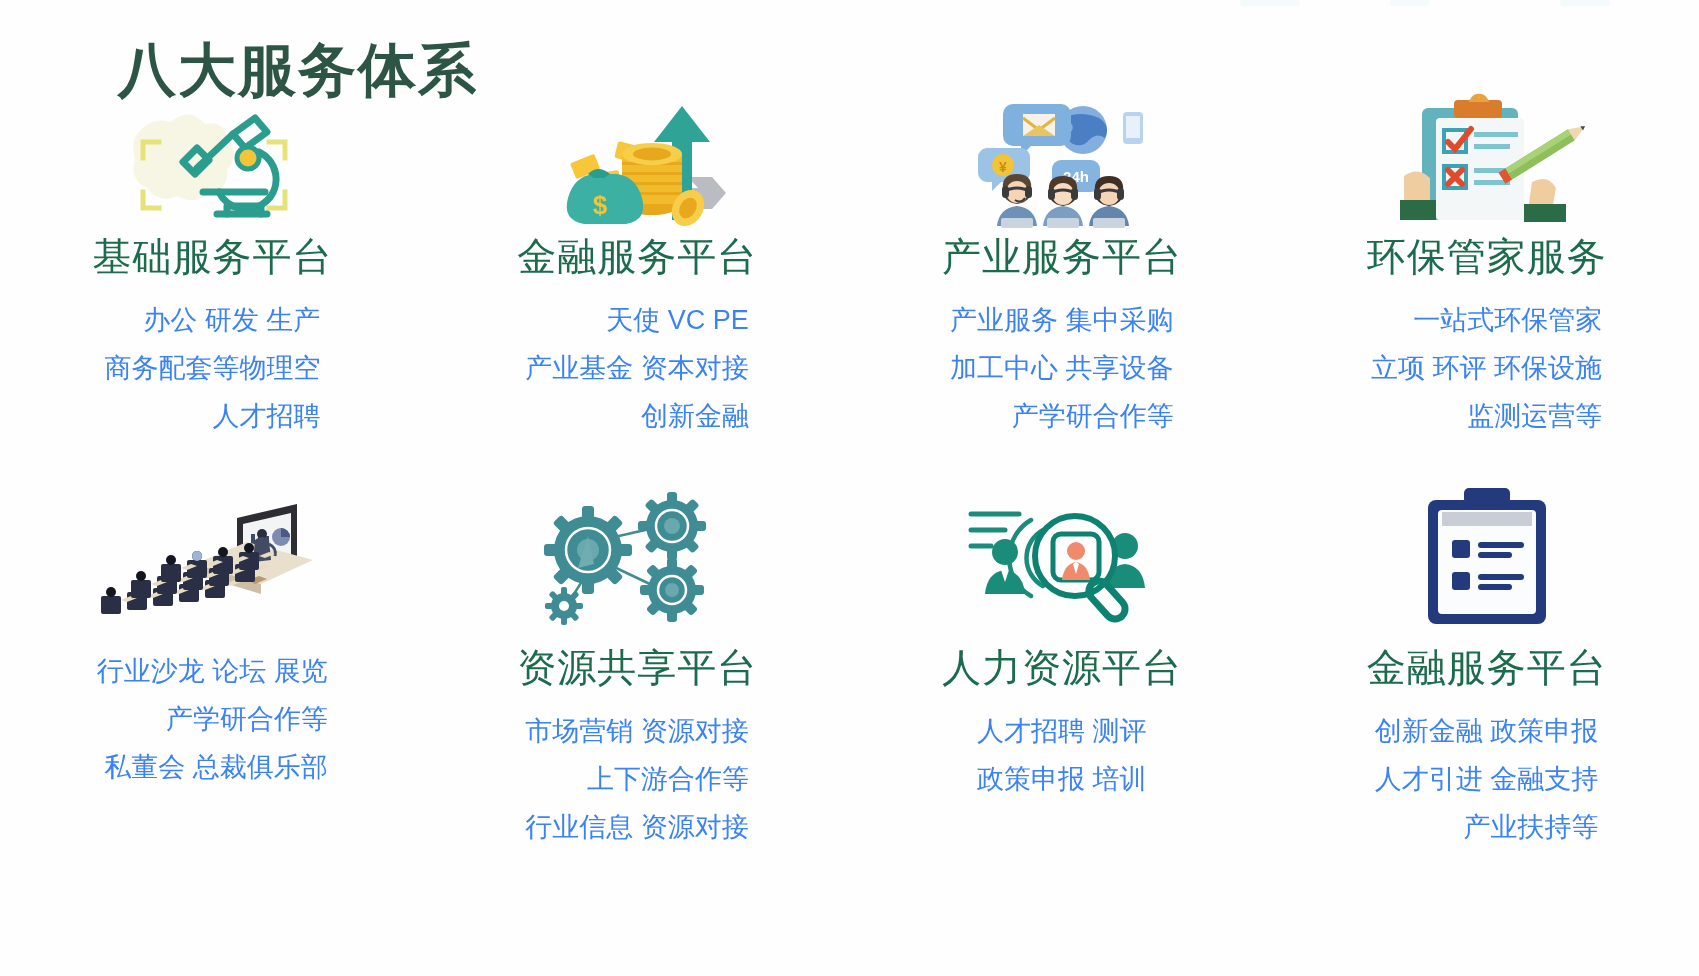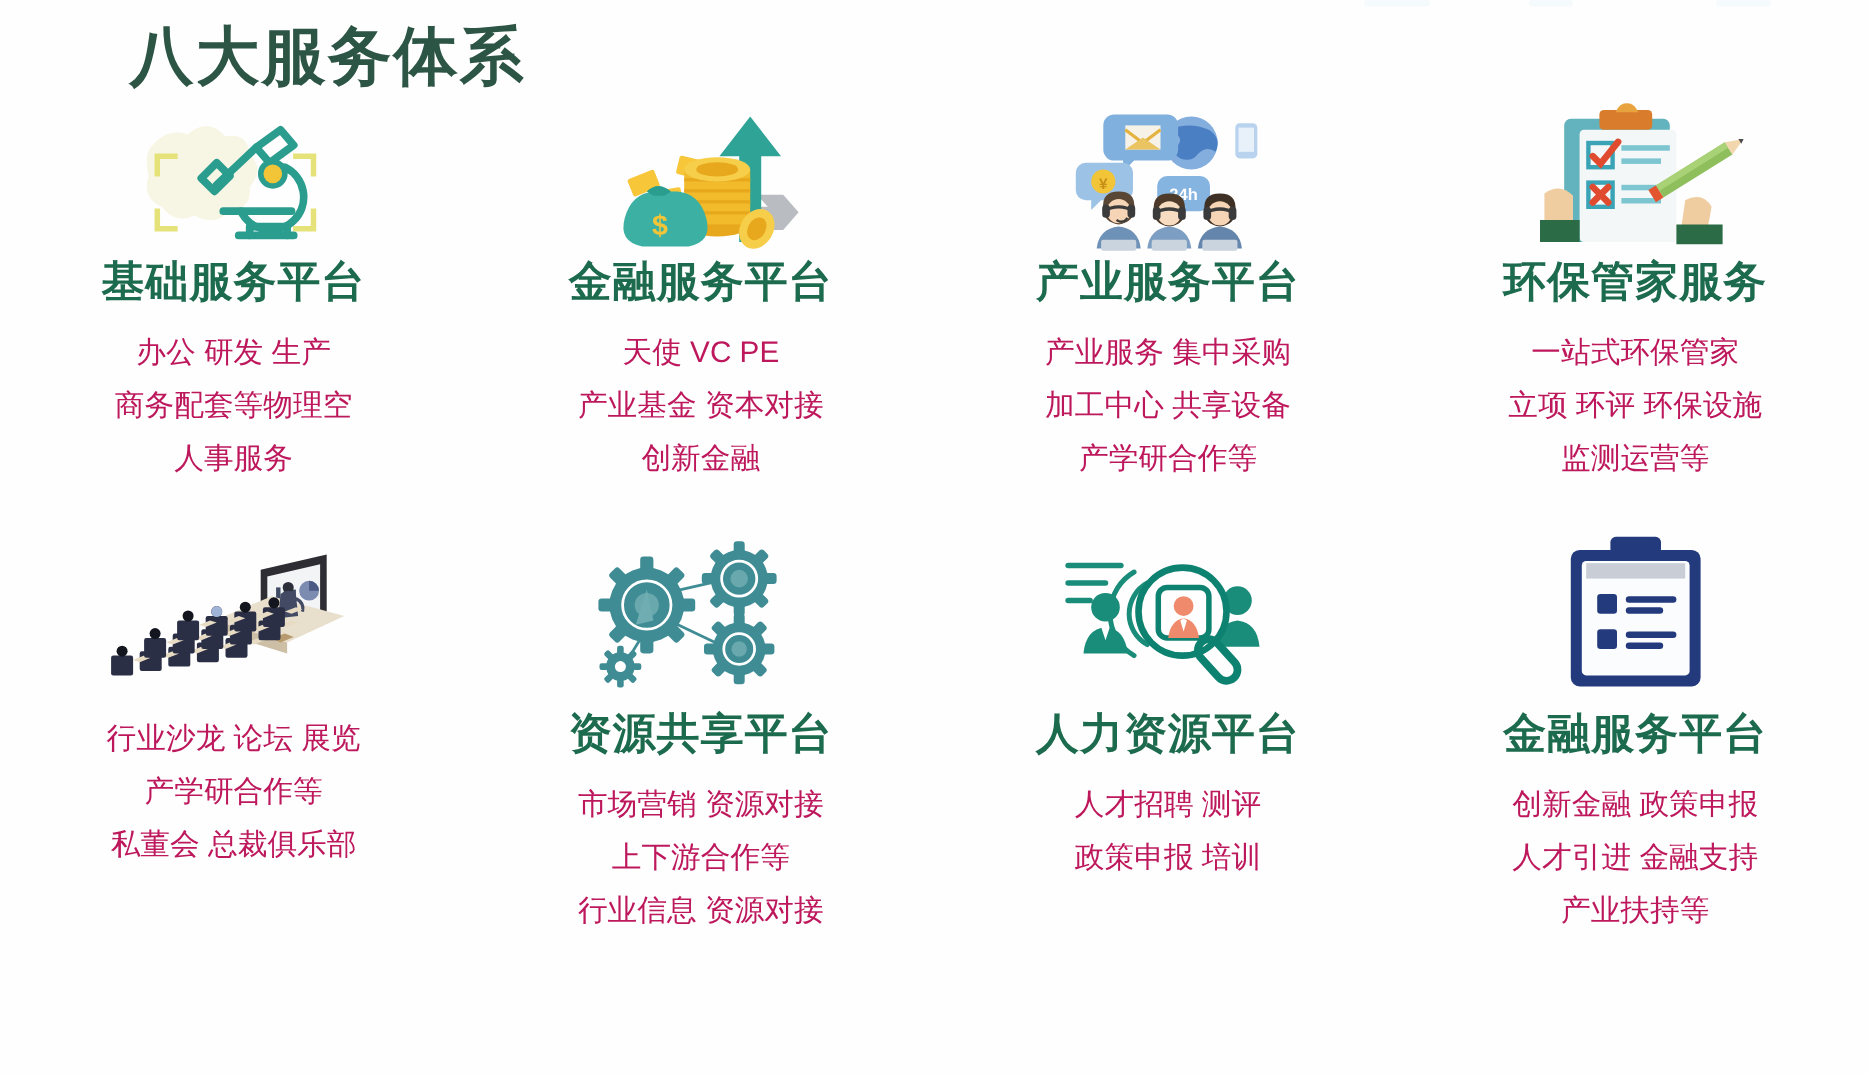--- a/index.html
+++ b/index.html
@@ -21,21 +21,21 @@
     position: absolute;
     top: 0;
     height: 6px;
     background: #f3f9fc;
     border-radius: 3px;
     opacity: .85;
   }
   #page-title {
     position: absolute;
     left: 118px;
-    top: 20px;
+    top: 38px;
     font-size: 58px;
     line-height: 64px;
     font-weight: 700;
     color: #2c5545;
     letter-spacing: 2px;
     white-space: nowrap;
   }
   .grid {
     position: absolute;
     left: 0;
@@ -59,31 +59,31 @@
     position: relative;
     display: flex;
     align-items: flex-end;
     justify-content: center;
   }
   .icon-wrap svg { display: block; overflow: visible; }
   .card-title {
     margin-top: 8px;
     font-size: 39px;
     line-height: 46px;
-    font-weight: 700;
+    font-weight: 400;
     color: #1d6b4e;
     letter-spacing: 1px;
     white-space: nowrap;
   }
   .card-desc {
     margin-top: 16px;
     font-size: 27px;
     line-height: 48px;
-    color: #be185d;
-    text-align: center;
+    color: #3b82f6;
+    text-align: right;
     white-space: nowrap;
   }
   .card-desc .ln { display: block; }
   
   .row2 .icon-wrap { height: 145px; }
   .row2 .card-title { margin-top: 14px; }
 </style>
 </head>
 <body>
 
@@ -120,21 +120,21 @@
             <path d="M126 38 l22-16 l12 14 l-22 16 z"></path>
           </g>
           <circle cx="141" cy="62" r="11" fill="#f2c438"></circle>
           <circle cx="141" cy="62" r="11" fill="none" stroke="#2a9d8f" stroke-width="5"></circle>
         </svg>
       </div>
       <div class="card-title">基础服务平台</div>
       <div class="card-desc">
         <span class="ln">办公  研发  生产</span>
         <span class="ln">商务配套等物理空</span>
-        <span class="ln">人事服务</span>
+        <span class="ln">人才招聘</span>
       </div>
     </div>
 
     <div class="card">
       <div class="icon-wrap">
         <svg width="210" height="130" viewBox="0 0 210 130">
 
           <path d="M118 92 h48 l-10-11 h24 l14 16 l-14 16 h-24 l10-11 h-48z" fill="#b9bcc0"></path>
 
           <path d="M140 124 v-78 h-18 l28-36 l28 36 h-18 v78z" fill="#2fa395"></path>

